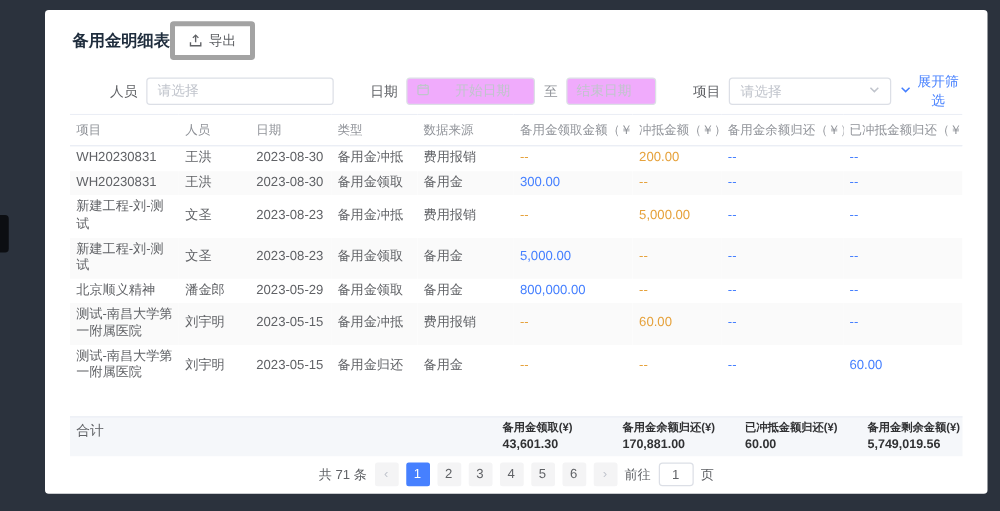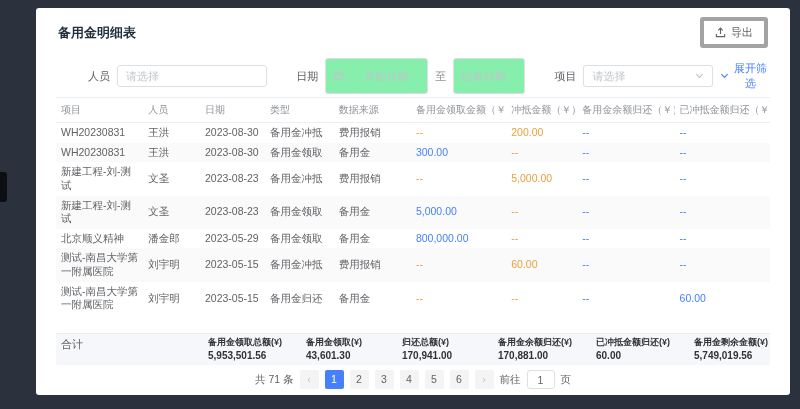--- a/index.html
+++ b/index.html
@@ -14,21 +14,21 @@
     position:absolute; left:0; top:172px; width:7px; height:30px;
     background:#0c0e12; border-radius:0 3px 3px 0;
   }
   .panel {
     position:absolute; left:36px; top:8px; right:10px; bottom:14px;
     background:#ffffff; border-radius:3px;
     display:flex; flex-direction:column; overflow:hidden;
     padding:0 20px;
   }
   
-  .panel-header { display:flex; align-items:center; justify-content:space-between; padding:9px 2px 7px; }
+  .panel-header { display:flex; align-items:center; padding:9px 2px 7px; }
   .page-title { font-size:13px; font-weight:bold; color:#1f2d3d; }
   .export-btn {
     display:inline-flex; align-items:center; gap:5px;
     border:4px solid #a3a3a3; background:#fff; border-radius:3px;
     padding:4px 11px; font-size:11px; color:#606266; cursor:pointer;
     font-family:inherit;
   }
   .export-btn svg { display:block; }
   
   .filter-row {
@@ -36,22 +36,22 @@
     padding:3px 2px 3px 32px; font-size:11px; color:#606266;
   }
   .f-label { flex:none; }
   .input-box {
     height:22px; border:1px solid #dcdfe6; border-radius:3px;
     font-size:11px; padding:0 8px; color:#606266; width:150px;
     font-family:inherit; outline:none; background:#fff;
   }
   .input-box::placeholder, .bare-input::placeholder { color:#c0c4cc; }
   .date-box {
-    height:36px; border:1px solid #dcdfe6; border-radius:3px;
-    display:inline-flex; align-items:center; gap:20px; padding:0 7px; background:#86efac;
+    height:22px; border:1px solid #dcdfe6; border-radius:3px;
+    display:inline-flex; align-items:center; gap:20px; padding:0 7px; background:#f0abfc;
   }
   .bare-input {
     border:none; outline:none; font-size:11px; width:56px;
     font-family:inherit; color:#606266; background:transparent;
   }
   .to-label { color:#909399; }
   .select-box {
     height:22px; border:1px solid #dcdfe6; border-radius:3px; width:150px;
     display:inline-flex; align-items:center; justify-content:space-between;
     padding:0 8px; background:#fff; cursor:pointer;
@@ -268,30 +268,22 @@
             <td class="c-blue">60.00</td>
           </tr>
         </tbody>
     </table>
   </div>
 
   <div class="summary-row">
     <span class="summary-label">合计</span>
     <div class="summary-stats" id="summary-stats">
         <div class="stat">
-          <div class="stat-label">备用金领取总额(¥)</div>
-          <div class="stat-value">5,953,501.56</div>
-        </div>
-        <div class="stat">
           <div class="stat-label">备用金领取(¥)</div>
           <div class="stat-value">43,601.30</div>
-        </div>
-        <div class="stat">
-          <div class="stat-label">归还总额(¥)</div>
-          <div class="stat-value">170,941.00</div>
         </div>
         <div class="stat">
           <div class="stat-label">备用金余额归还(¥)</div>
           <div class="stat-value">170,881.00</div>
         </div>
         <div class="stat">
           <div class="stat-label">已冲抵金额归还(¥)</div>
           <div class="stat-value">60.00</div>
         </div>
         <div class="stat">

